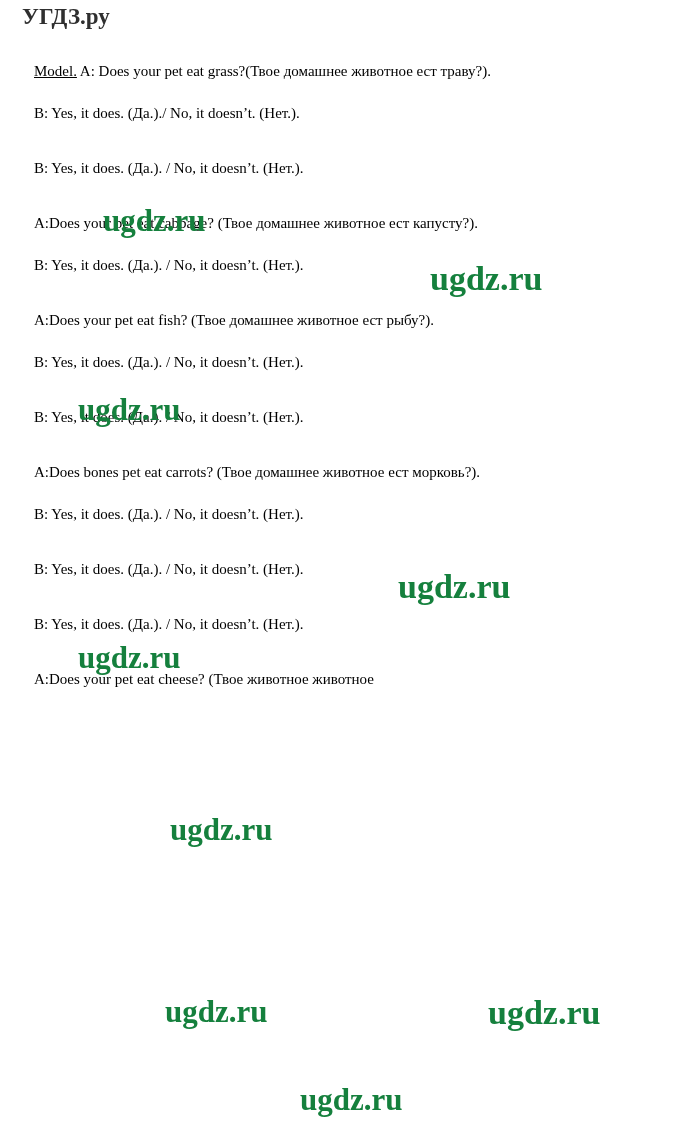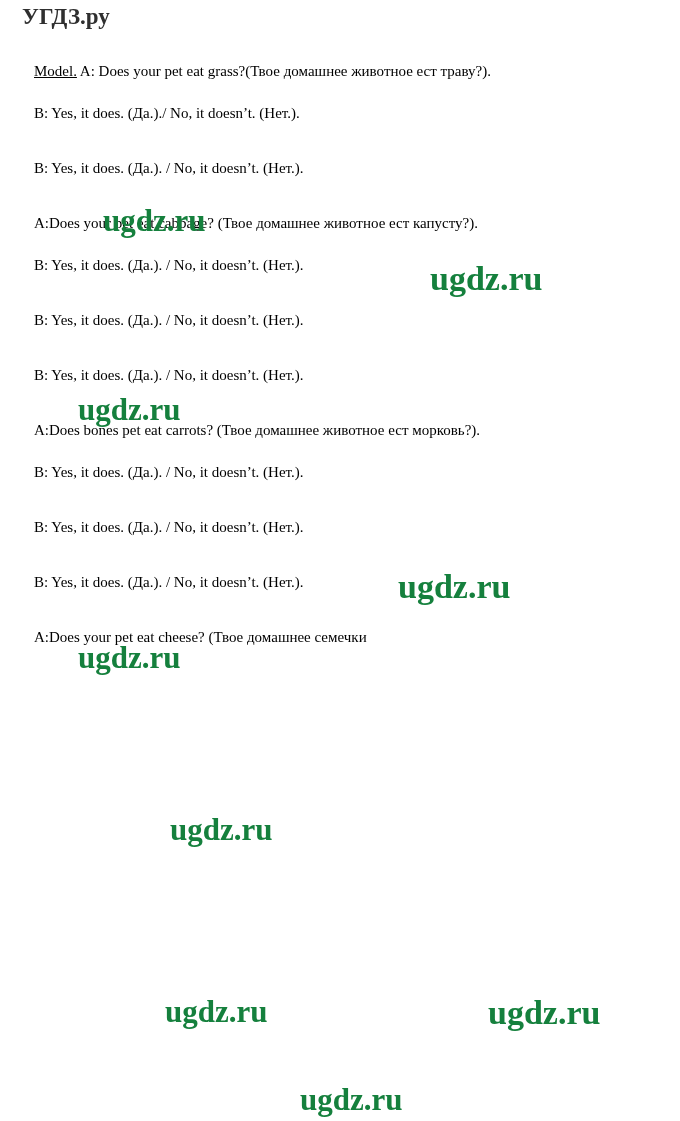--- a/index.html
+++ b/index.html
@@ -85,20 +85,21 @@
     <div class="blk">
       <p class="para nojust">B: Yes, it does. (Да.). / No, it doesn’t. (Нет.).</p>
     </div>
 
     <div class="blk">
       <p class="para">A:Does your pet eat cabbage? (Твое домашнее животное ест капусту?).</p>
       <p class="para nojust">B: Yes, it does. (Да.). / No, it doesn’t. (Нет.).</p>
     </div>
 
     <div class="blk">
+      <p class="para">A:Does your pet eat fish? (Твое домашнее животное ест рыбу?).</p>
       <p class="para nojust">B: Yes, it does. (Да.). / No, it doesn’t. (Нет.).</p>
     </div>
 
     <div class="blk">
       <p class="para nojust">B: Yes, it does. (Да.). / No, it doesn’t. (Нет.).</p>
     </div>
 
     <div class="blk">
       <p class="para">A:Does bones pet eat carrots? (Твое домашнее животное ест морковь?).</p>
       <p class="para nojust">B: Yes, it does. (Да.). / No, it doesn’t. (Нет.).</p>
@@ -106,21 +107,21 @@
 
     <div class="blk">
       <p class="para nojust">B: Yes, it does. (Да.). / No, it doesn’t. (Нет.).</p>
     </div>
 
     <div class="blk">
       <p class="para nojust">B: Yes, it does. (Да.). / No, it doesn’t. (Нет.).</p>
     </div>
 
     <div class="blk tight">
-      <p class="para">A:Does your pet eat cheese? (Твое домашнее семечки</p>
+      <p class="para">A:Does your pet eat cheese? (Твое животное животное</p>
     </div>
 
   </div>
 
   <div id="watermark-layer">
       <div class="wm wm-md" style="left: 103px; top: 203px;">ugdz.ru</div>
       <div class="wm wm-lg" style="left: 430px; top: 260px;">ugdz.ru</div>
       <div class="wm wm-md" style="left: 78px; top: 392px;">ugdz.ru</div>
       <div class="wm wm-lg" style="left: 398px; top: 568px;">ugdz.ru</div>
       <div class="wm wm-md" style="left: 78px; top: 640px;">ugdz.ru</div>

